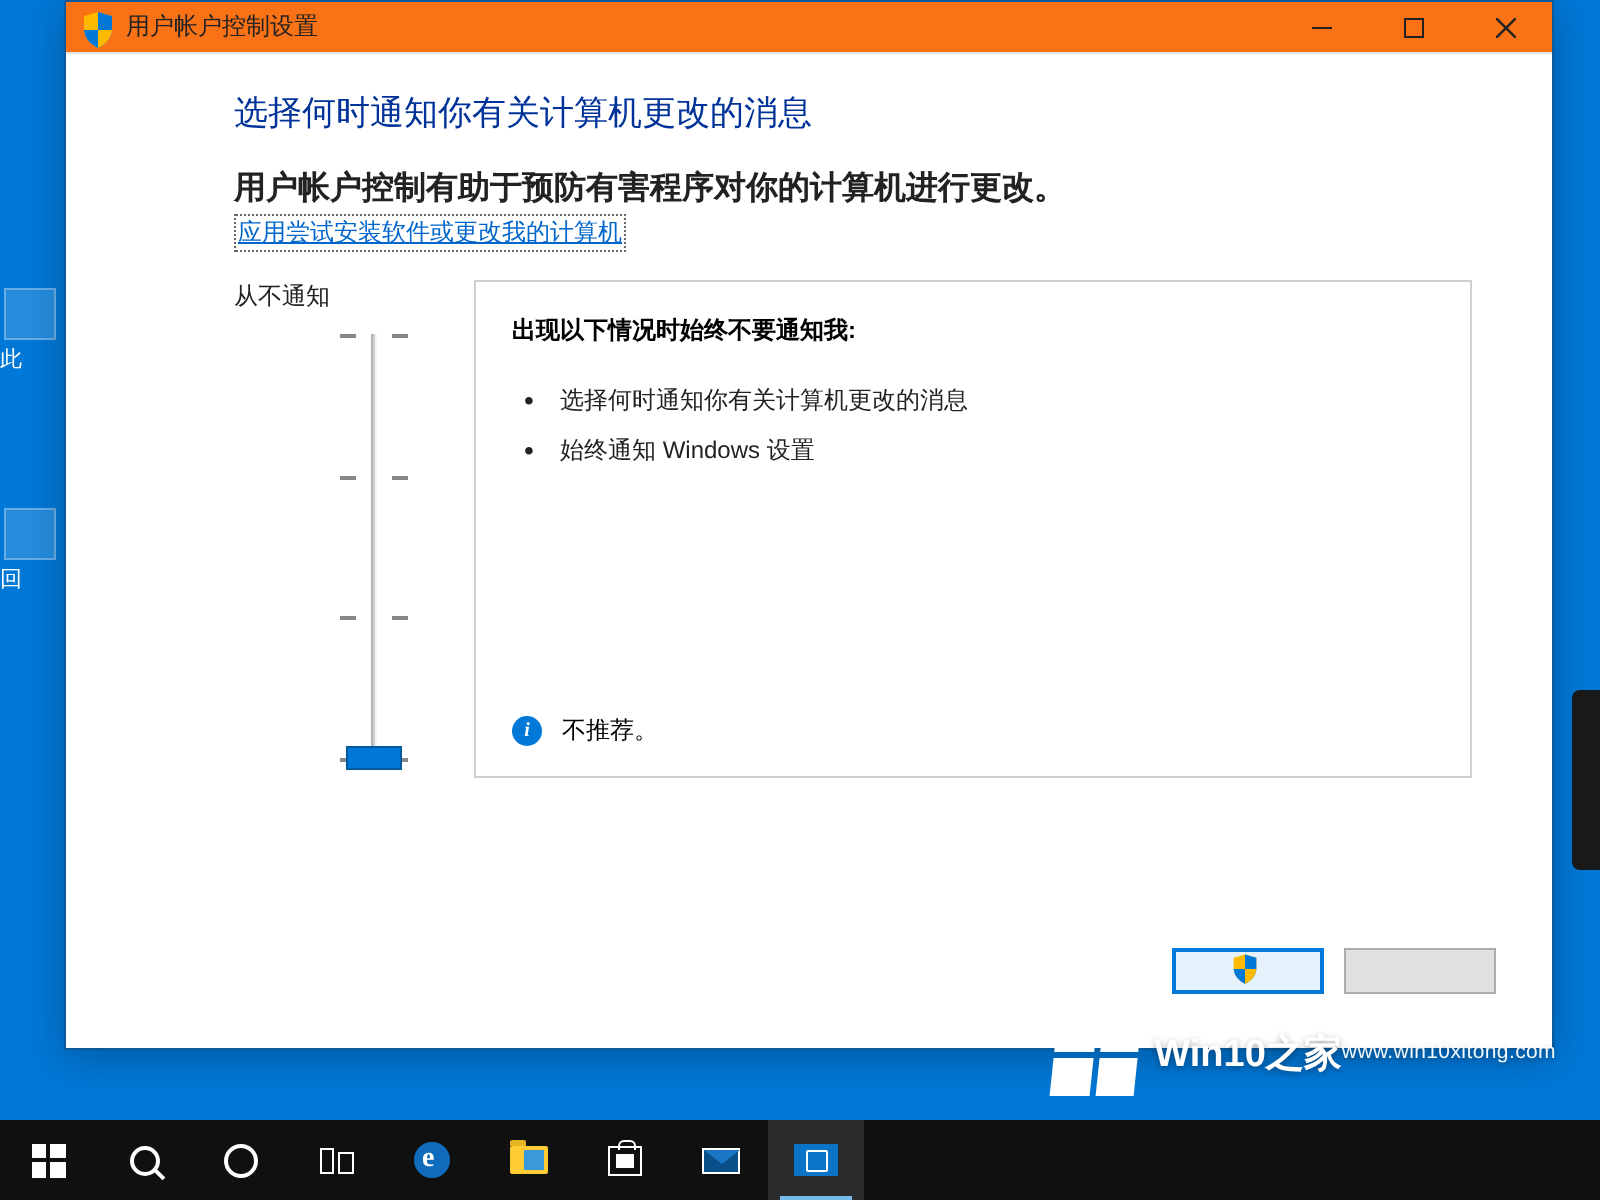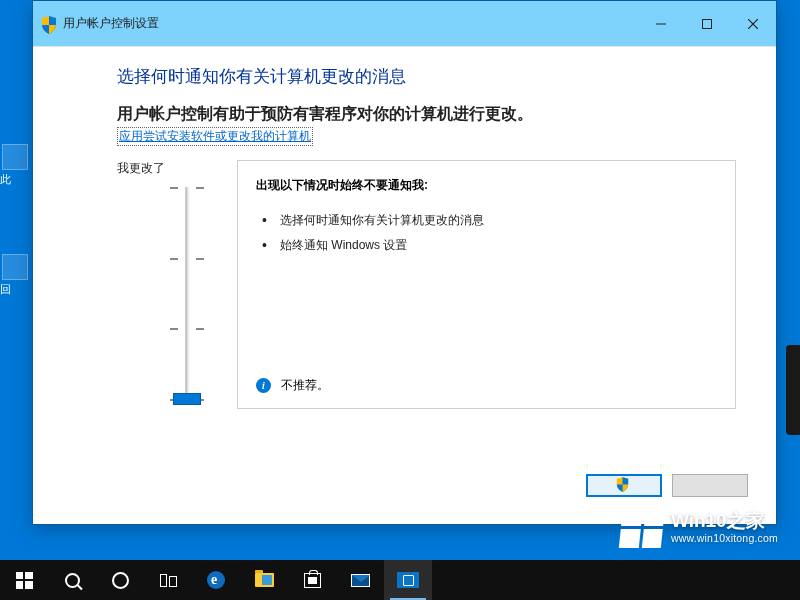--- a/index.html
+++ b/index.html
@@ -22,22 +22,22 @@
     .window {
       position: absolute;
       left: 32px; top: 0;
       width: 745px; height: 525px;
       background: #ffffff;
       border: 1px solid #0a5a9c;
       box-shadow: 0 4px 18px rgba(0,0,0,.25);
       display: flex; flex-direction: column;
     }
     .titlebar {
-      height: 46px; display: flex; align-items: center;
-      background:#7dd3fc; border-bottom:1px solid #e5e5e5;
+      height: 26px; display: flex; align-items: center;
+      background:#f97316; border-bottom:1px solid #e5e5e5;
       font-size: 12px; color:#222;
     }
     .titlebar .t-icon { width:16px; height:16px; margin:0 6px 0 8px; position:relative; }
     .win-controls { margin-left:auto; display:flex; }
     .win-btn { width:46px; height:30px; display:flex; align-items:center; justify-content:center; font-size:12px; color:#222; }
 
     .content {
       flex:1; padding: 18px 40px 6px 84px; position:relative; overflow:hidden;
     }
     h1.page-title { font-size:17px; font-weight:400; color:#003399; margin-bottom:16px; }
@@ -85,21 +85,21 @@
     }
     .btn.focus{ border:2px solid #0078D7; background:#e5f1fb;}
     
     
     .watermark {
       position:absolute; right:22px; bottom:52px; display:flex; align-items:center; gap:8px;
       color:#fff; text-shadow:0 1px 3px rgba(0,0,0,.35);
     }
     .watermark .wlogo{ width:42px;height:42px; display:grid; grid-template:1fr 1fr/1fr 1fr; gap:3px; transform:skewX(-6deg);}
     .watermark .wlogo span{background:#fff;}
-    .watermark .wtext{display:flex;flex-direction:column;line-height:1;}
+    .watermark .wtext{display:flex;flex-direction:row;line-height:1;}
     .watermark .l1{font-size:19px;font-weight:600;}
     .watermark .l2{font-size:10.5px; opacity:.95; letter-spacing:.2px; margin-top:3px;}
 
     
     .taskbar {
       position:absolute; left:0; right:0; bottom:0; height:40px;
       background:#101010; display:flex; align-items:stretch;
     }
     .tb-item{ width:48px; display:flex; align-items:center; justify-content:center; color:#fff; position:relative;}
     .tb-item.active { background:#2b2b2b; }
@@ -169,21 +169,21 @@
     </div>
   </div>
 
   <div class="content">
     <h1 class="page-title">选择何时通知你有关计算机更改的消息</h1>
     <div class="desc">用户帐户控制有助于预防有害程序对你的计算机进行更改。</div>
     <a class="link" href="#">应用尝试安装软件或更改我的计算机</a>
 
     <div class="body-row">
       <div class="slider-col">
-        <span class="label-top">我更改了</span>
+        <span class="label-top">从不通知</span>
         <div class="slider-wrap">
           <div class="slider">
             <div class="track"></div>
             <div class="tick l" style="top:0%"></div>
               <div class="tick r" style="top:0%"></div>
             <div class="tick l" style="top:33%"></div>
               <div class="tick r" style="top:33%"></div>
             <div class="tick l" style="top:66%"></div>
               <div class="tick r" style="top:66%"></div>
             <div class="tick l" style="top:99%"></div>

